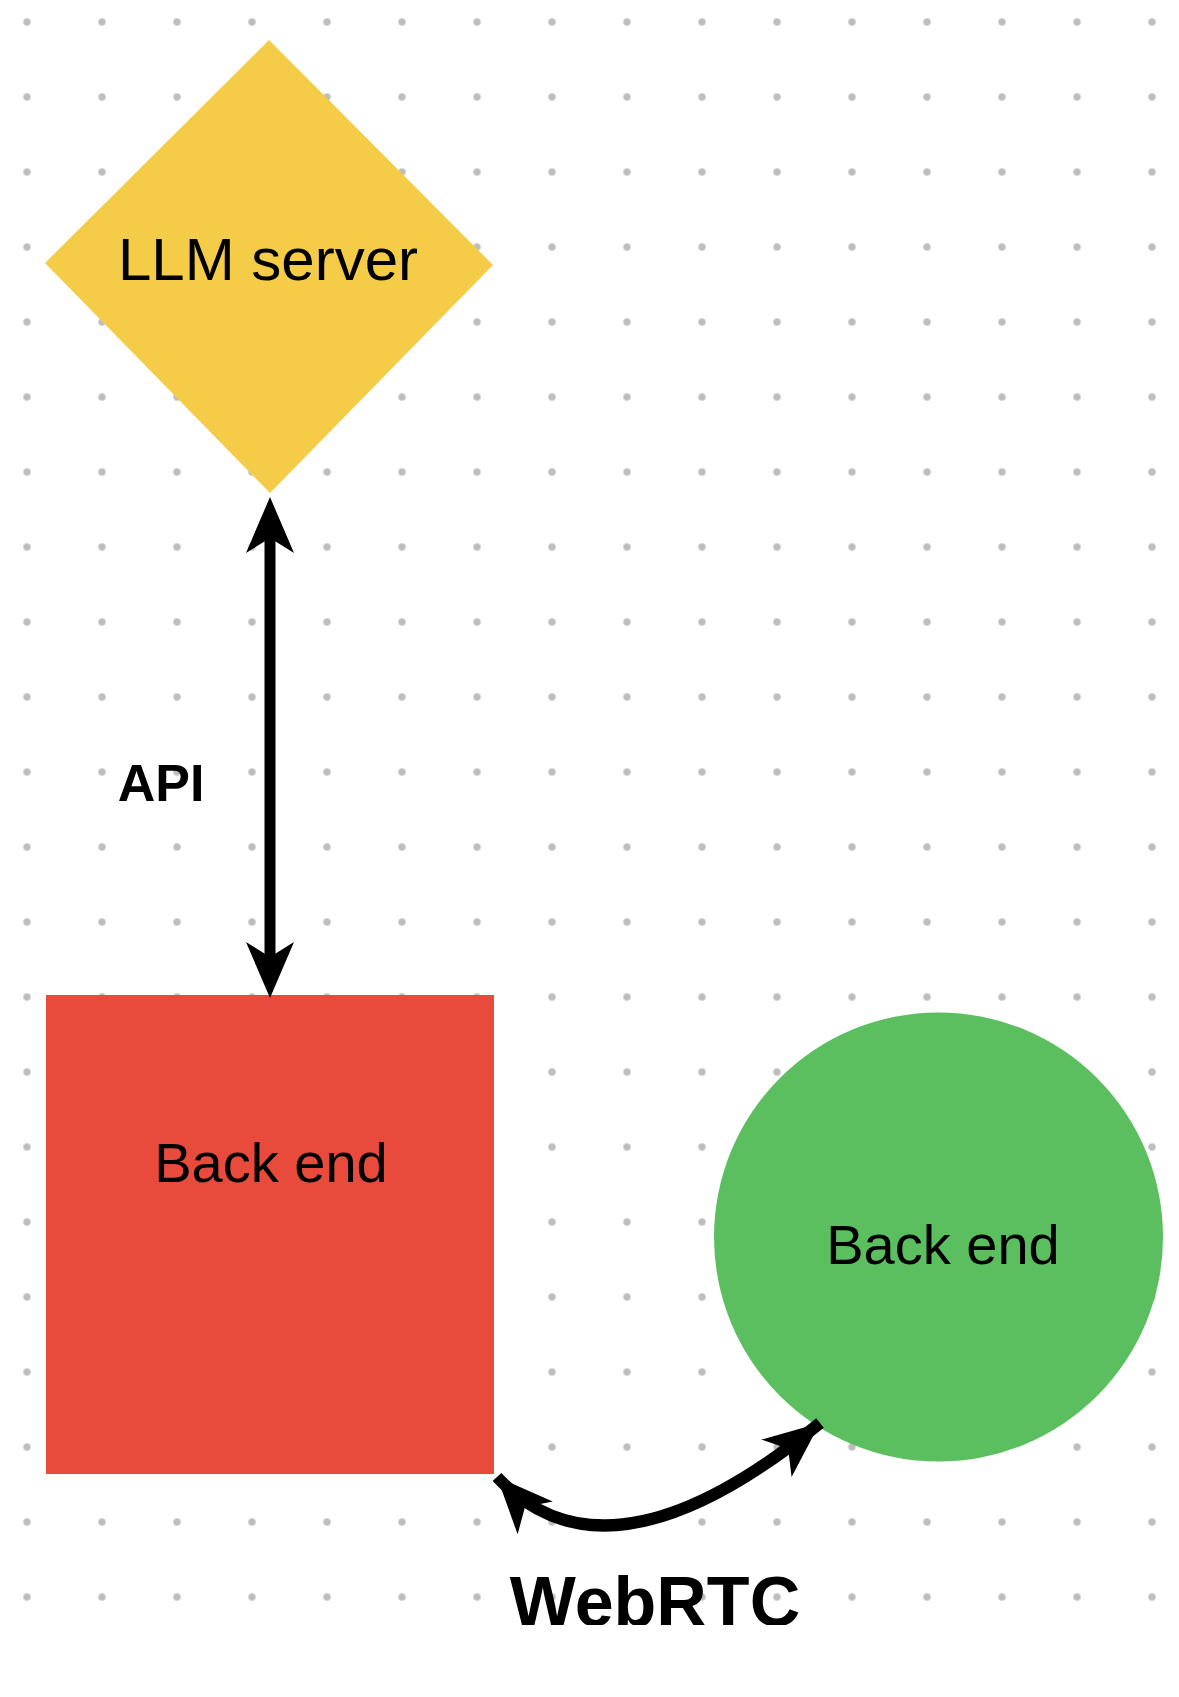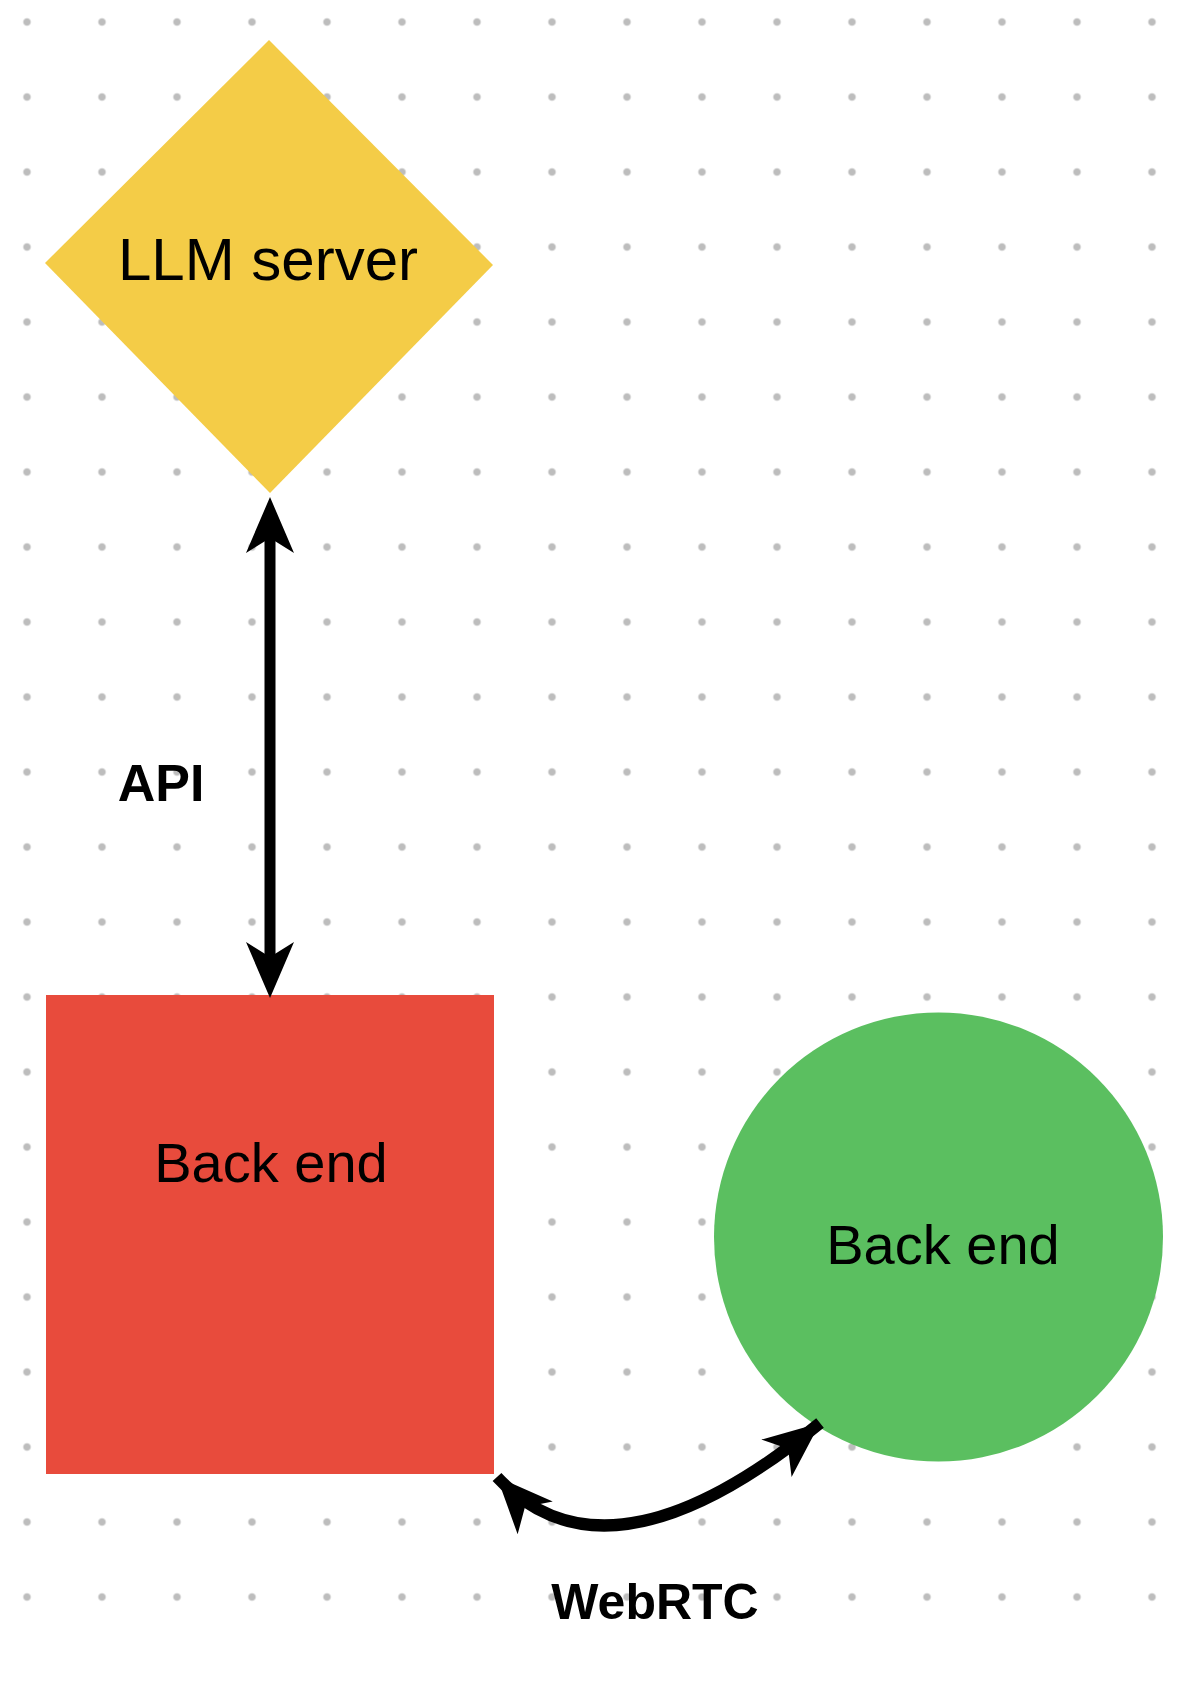--- a/index.html
+++ b/index.html
@@ -32,21 +32,21 @@
     transform: translate(-50%, -50%);
     color: #000000;
     white-space: nowrap;
     line-height: 1;
     user-select: none;
   }
   .label-node { font-size: 56px; font-weight: 400; }
   .label-llm  { font-size: 60px; font-weight: 400; }
   .label-edge { font-weight: 700; }
   .label-api    { font-size: 52px; }
-  .label-webrtc { font-size: 50px; }
+  .label-webrtc { font-size: 70px; }
 </style>
 </head>
 <body>
 
 <div class="canvas">
 
   <svg class="diagram-svg" viewBox="0 0 1179 1697" xmlns="http://www.w3.org/2000/svg">
 
     <polygon points="269,40 493,265 270,493 45,263" fill="#f4cc47"></polygon>
 

